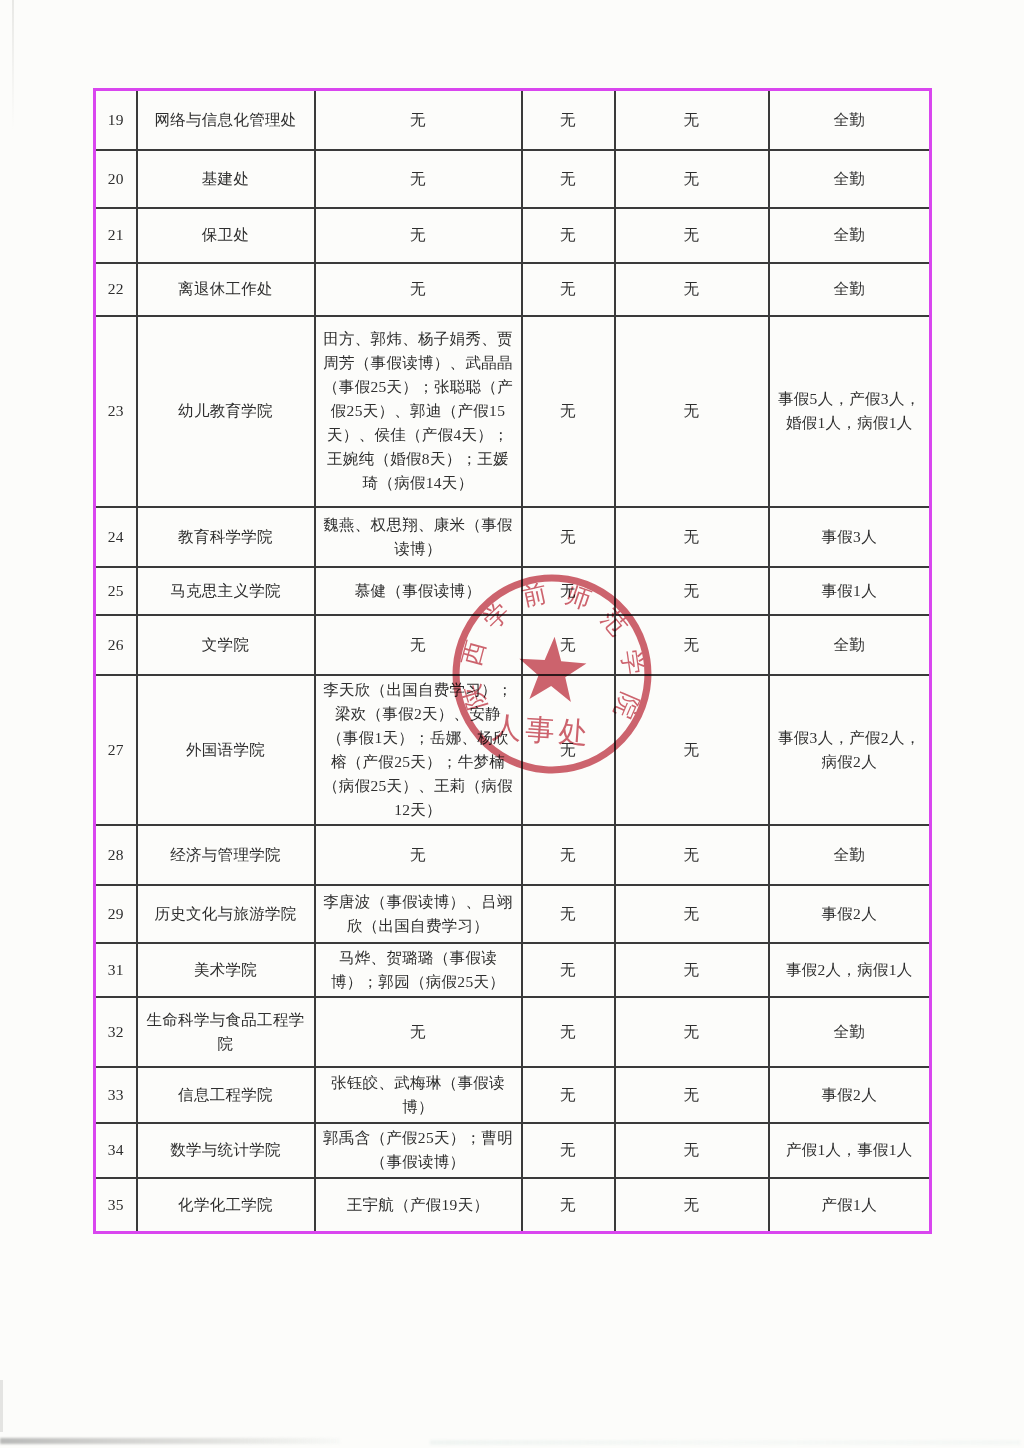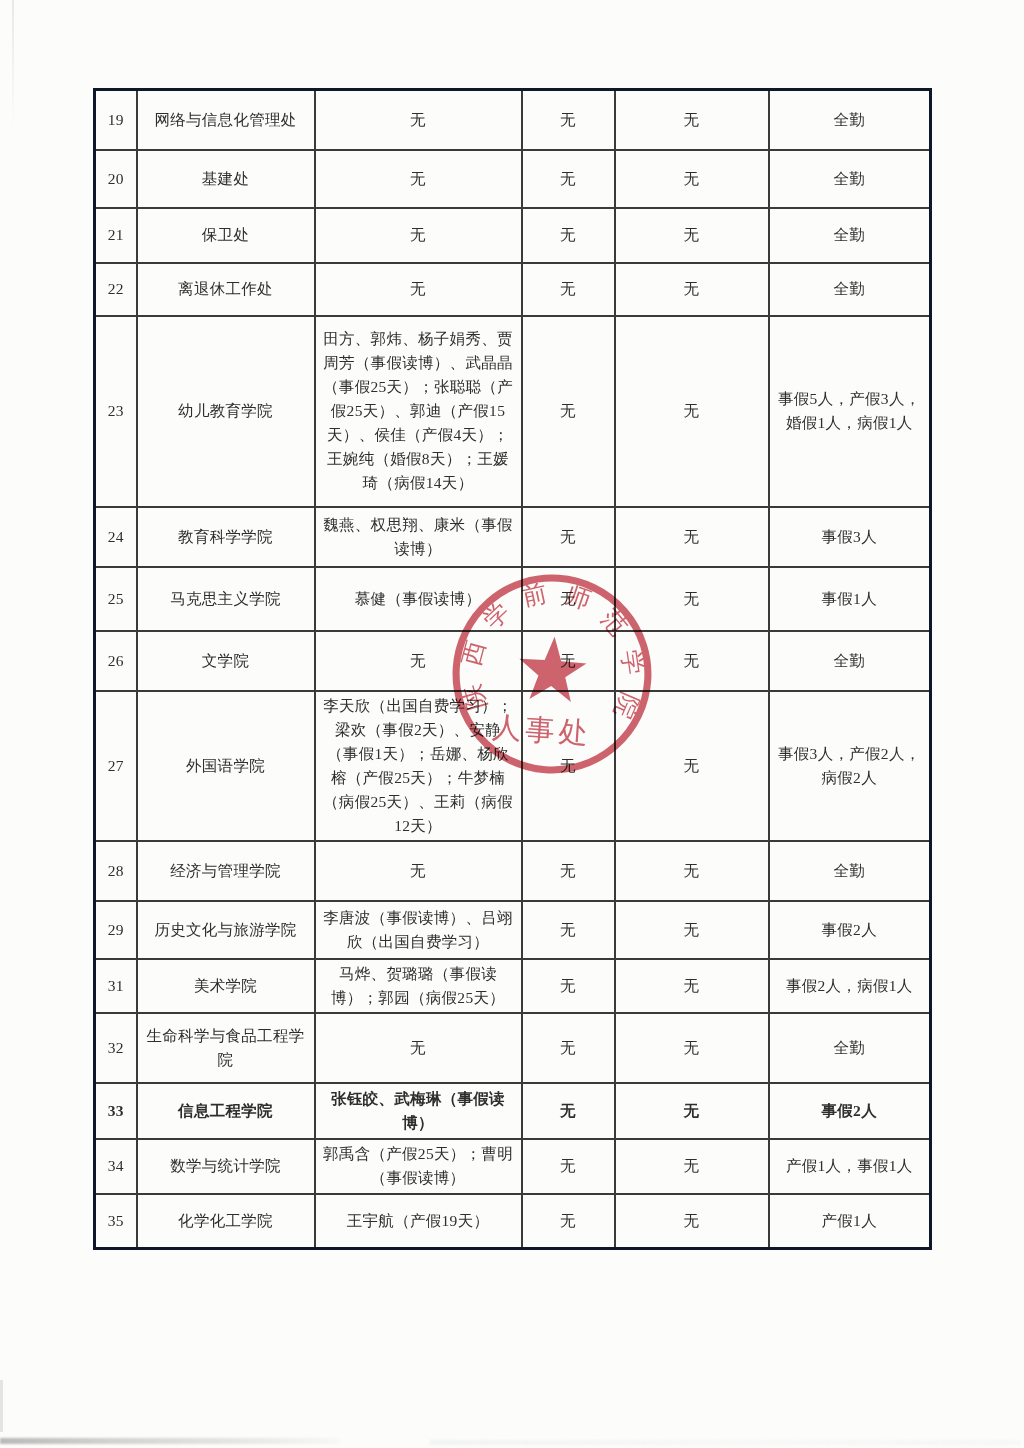--- a/index.html
+++ b/index.html
@@ -26,40 +26,40 @@
   }
   .smudge-bottom2 {
     position:absolute; left:430px; top:1440px; width:590px; height:5px;
     background:linear-gradient(90deg,rgba(224,234,231,.7), rgba(229,238,236,.4) 50%, rgba(232,240,238,.6));
     filter:blur(1px); opacity:.6;
   }
   
   table.report {
     position:absolute; left:93px; top:88px; width:836px;
     border-collapse:collapse; table-layout:fixed;
-    border:3px solid #0f172a;
+    border:3px solid #d946ef;
   }
   table.report td {
     border:2px solid #3a3a3a;
     text-align:center; vertical-align:middle;
     font-size:15.5px; line-height:24px;
     padding:2px 5px;
     letter-spacing:.3px;
   }
   td.c-no   { font-size:15px; letter-spacing:0; }
   td.c-detail { padding:2px 7px; }
   
   tr.r-19 { height:60px; }  tr.r-20 { height:58px; }
   tr.r-21 { height:55px; }  tr.r-22 { height:53px; }
   tr.r-23 { height:191px; } tr.r-24 { height:60px; }
-  tr.r-25 { height:64px;margin-left:24px; }  tr.r-26 { height:60px; }
+  tr.r-25 { height:48px;margin-left:24px; }  tr.r-26 { height:60px; }
   tr.r-27 { height:146px; } tr.r-28 { height:60px; }
   tr.r-29 { height:58px; }  tr.r-30 { height:53px; }
   tr.r-31 { height:48px; }  tr.r-32 { height:70px; }
-  tr.r-33 { height:56px;font-weight:bold; }  tr.r-34 { height:55px; }
+  tr.r-33 { height:56px; }  tr.r-34 { height:55px; }
   tr.r-35 { height:55px;margin-top:36px; }
   
   .stamp {
     position:absolute; left:446px; top:568px; width:212px; height:212px;
     mix-blend-mode:multiply; opacity:.82;
     pointer-events:none;
   }
 </style>
 </head>
 <body>

